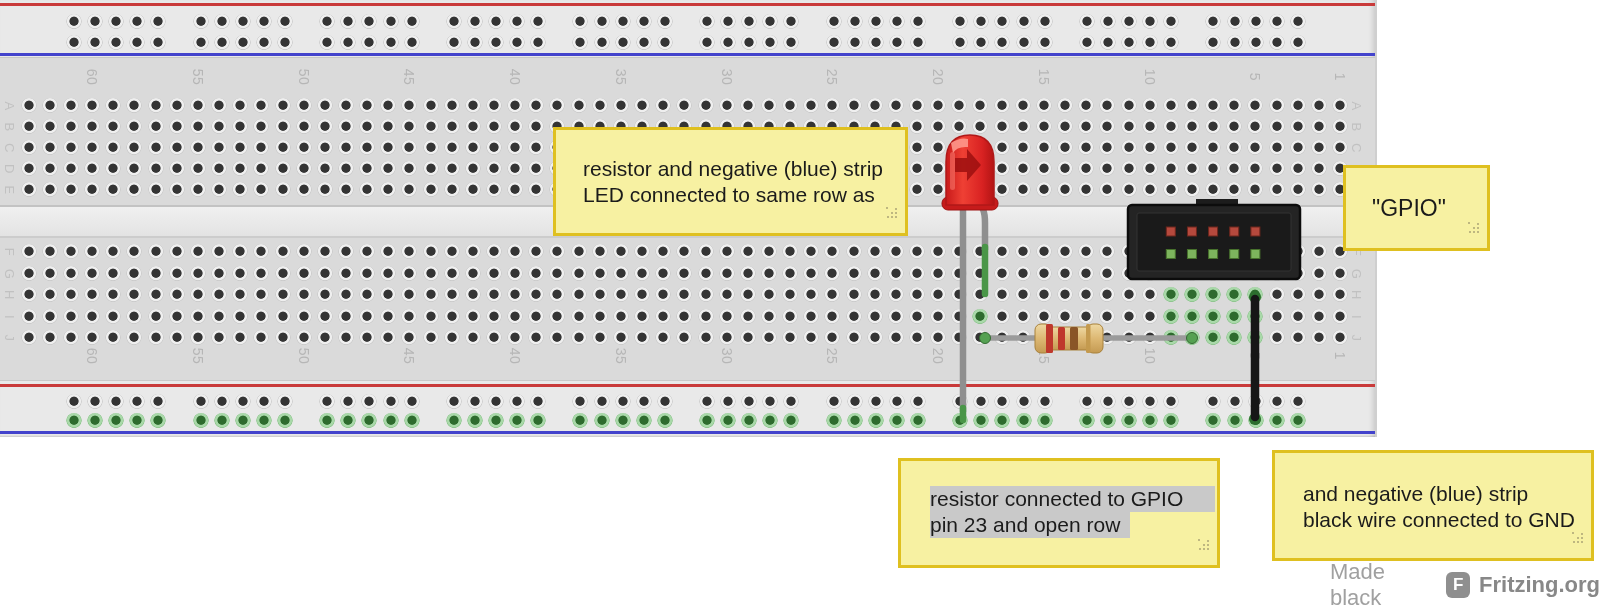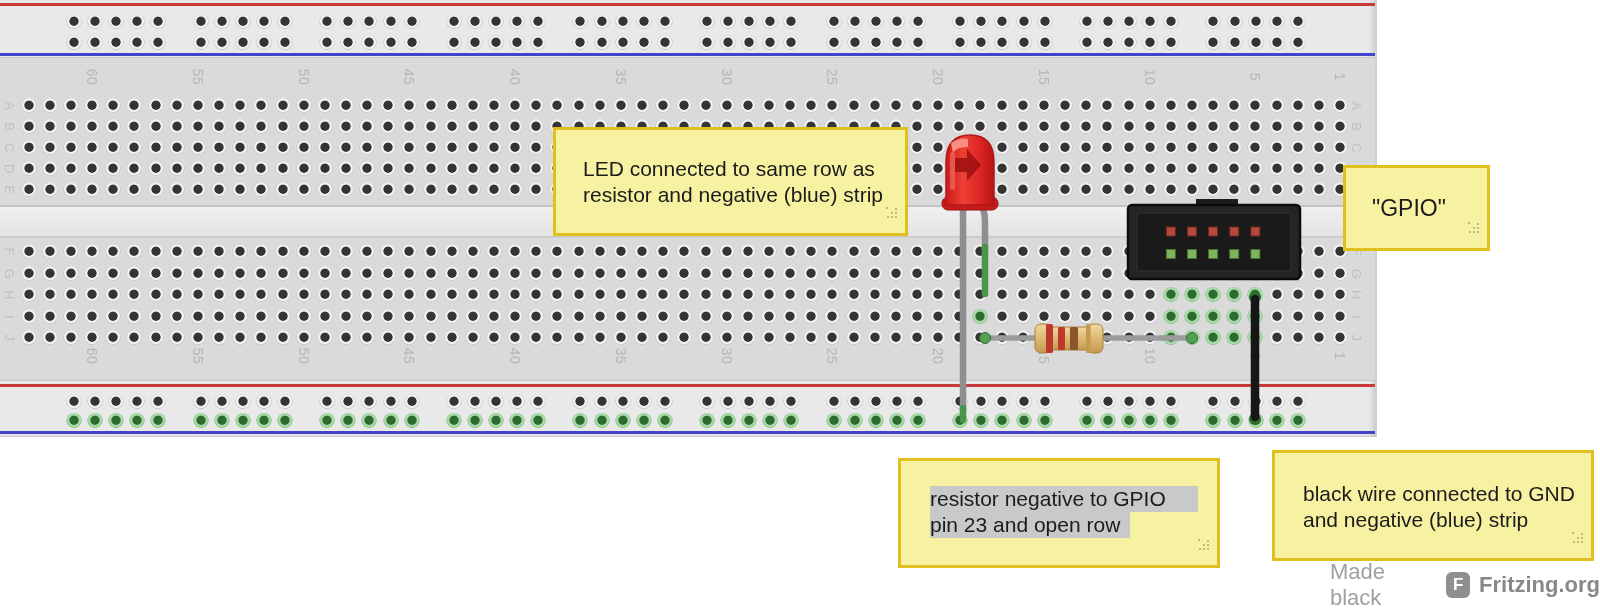--- a/index.html
+++ b/index.html
@@ -1010,45 +1010,45 @@
 
     <g>
       <circle cx="1255" cy="297" r="6" fill="#2c6e2e"></circle>
       <circle cx="1255" cy="419" r="6" fill="#2c6e2e"></circle>
       <path d="M1255,299 L1255,417" stroke="#161616" stroke-width="8.5" stroke-linecap="round" fill="none"></path>
     </g>
   </svg>
 
   <div class="note" id="note-led">
     <div class="txt">
+      <div>resistor and negative (blue) strip</div>
       <div>LED connected to same row as</div>
-      <div>resistor and negative (blue) strip</div>
     </div>
     <div class="grip"></div>
   </div>
 
   <div class="note" id="note-gpio">
     <div class="txt">
       <div>"GPIO"</div>
     </div>
     <div class="grip"></div>
   </div>
 
   <div class="note" id="note-resistor">
     <div class="txt">
-      <div><span class="hl pr-wide">resistor negative to GPIO</span></div>
+      <div><span class="hl pr-wide">resistor connected to GPIO</span></div>
       <div><span class="hl pr-sm">pin 23 and open row</span></div>
     </div>
     <div class="grip"></div>
   </div>
 
   <div class="note" id="note-gnd">
     <div class="txt">
+      <div>and negative (blue) strip</div>
       <div>black wire connected to GND</div>
-      <div>and negative (blue) strip</div>
     </div>
     <div class="grip"></div>
   </div>
 
   <div class="footer">
     <span class="made-with">Made black</span>
     <span class="fz-logo">
       <span>F</span>
     </span>
     <span class="brand">Fritzing.org</span>

